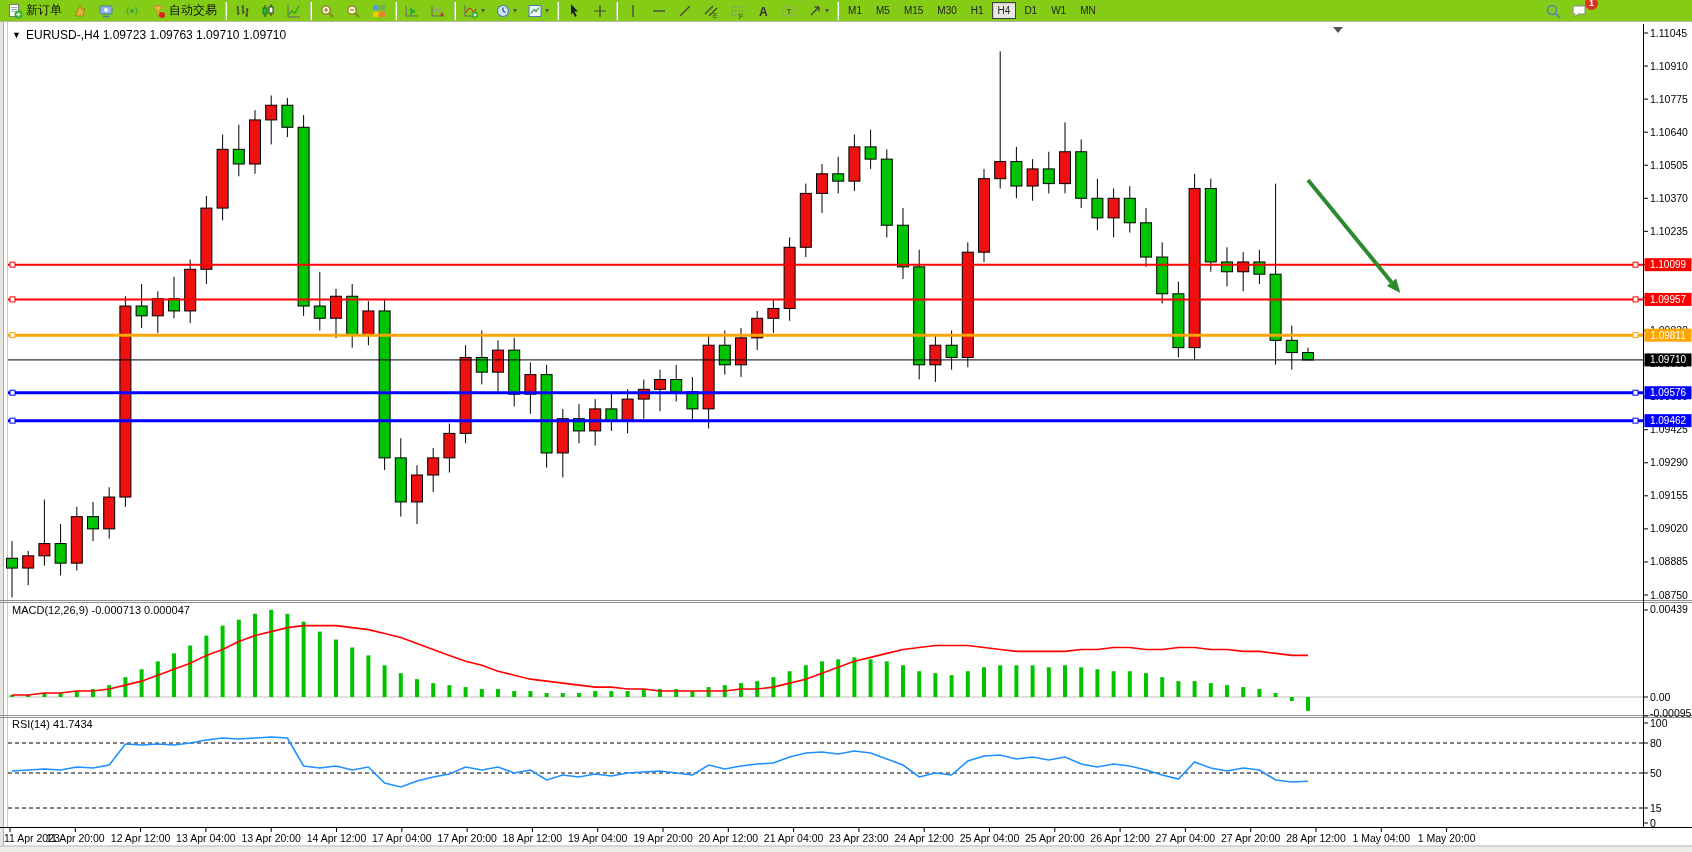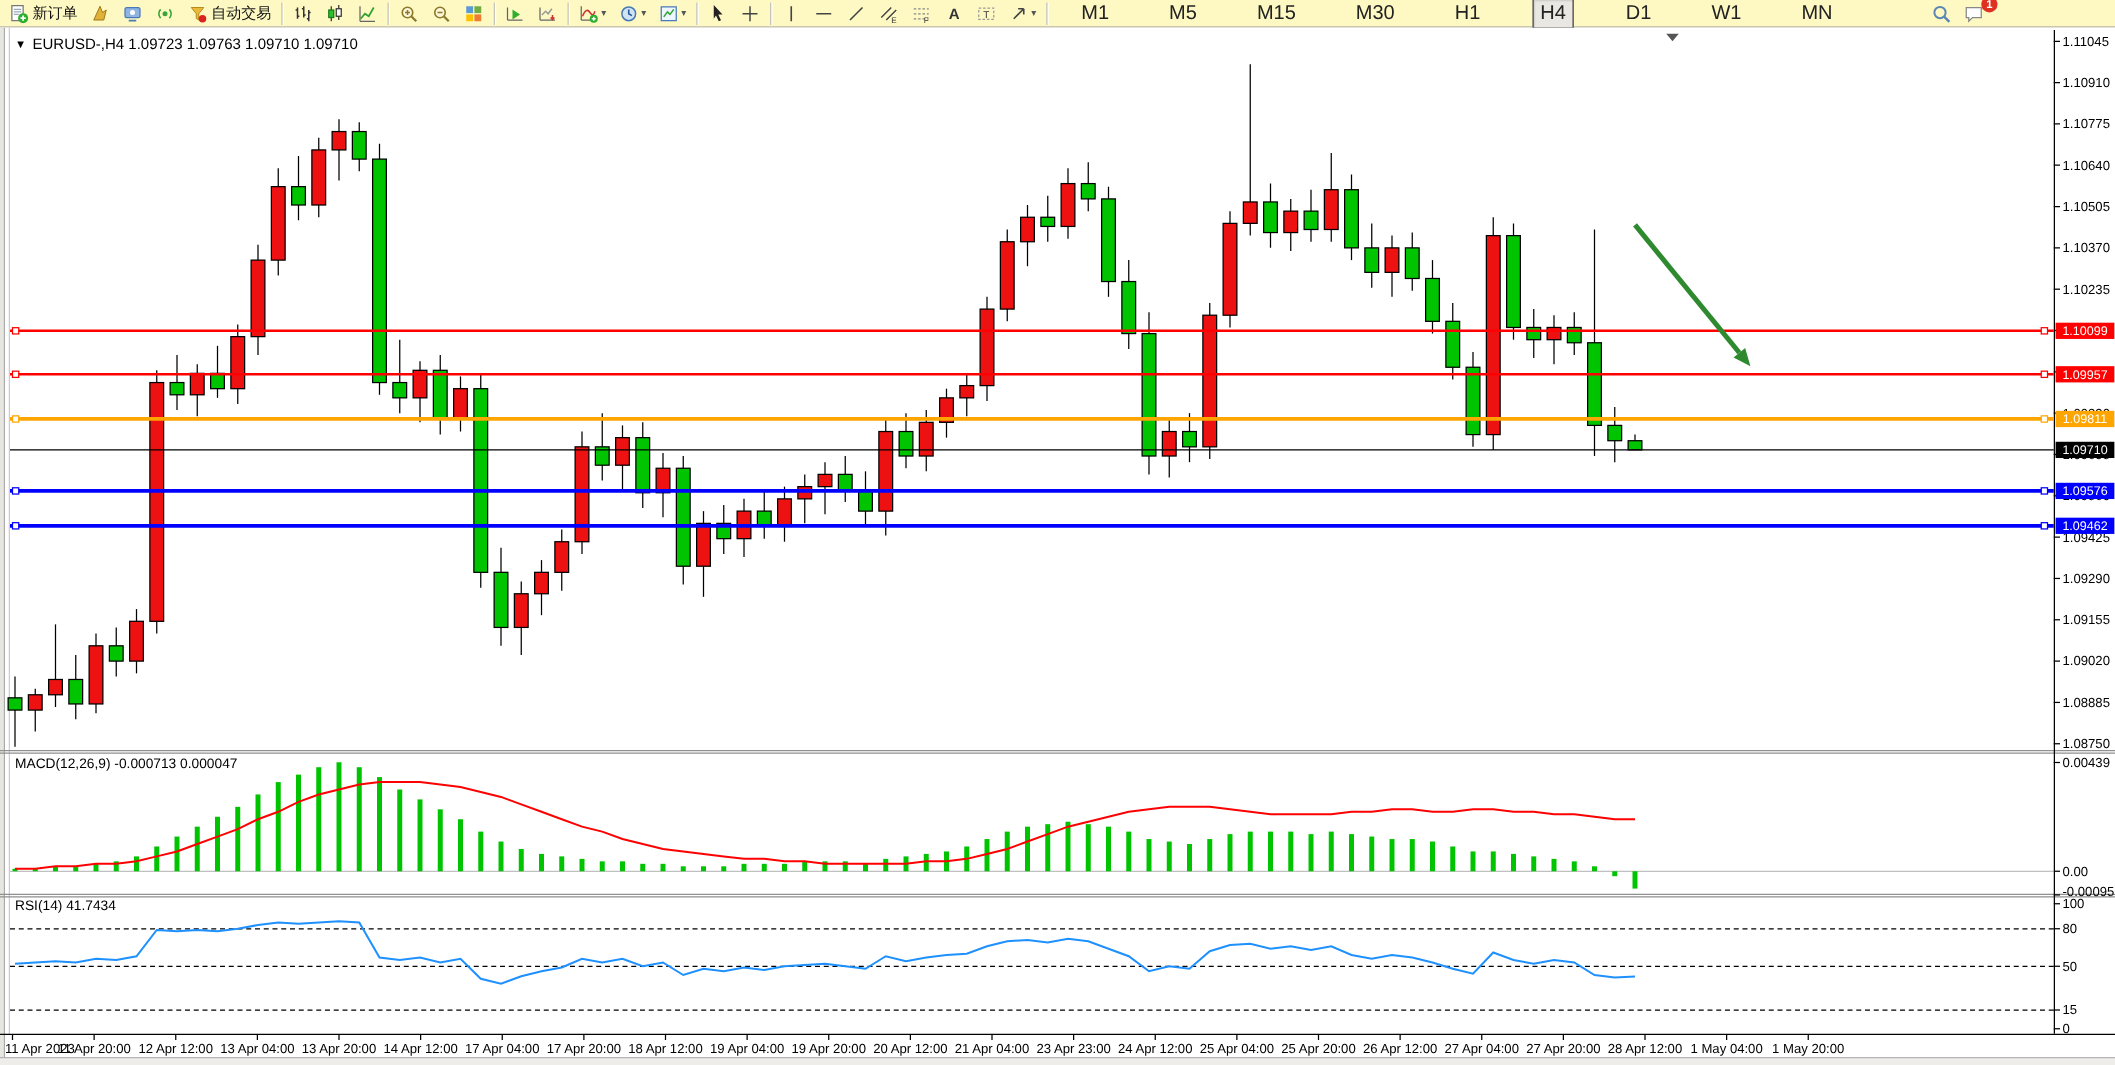--- a/index.html
+++ b/index.html
@@ -1,24 +1,24 @@
 <!DOCTYPE html>
 <html><head>
 <meta charset="utf-8">
 <style>
   html,body{margin:0;padding:0;background:#fff;width:1692px;height:852px;overflow:hidden;
     font-family:"Liberation Sans",sans-serif;}
-  .toolbar{height:22px;background:#fef9c3;border-bottom:1px solid #b9b6ad;display:flex;
+  .toolbar{height:22px;background:#84cc16;border-bottom:1px solid #b9b6ad;display:flex;
     align-items:center;padding:0 2px;box-sizing:border-box;white-space:nowrap;}
   .tbtn{display:flex;align-items:center;height:20px;padding:0 4px;cursor:default;border:1px solid transparent;}
   .tbtn svg{display:block;}
   .tbtn .lbl{font-size:12px;color:#111;margin-left:3px;font-family:"Liberation Sans",sans-serif;}
   .caret{font-size:8px;color:#555;margin-left:2px;}
   .sep{width:1px;height:18px;background:#c6c3ba;margin:0 3px;box-shadow:1px 0 0 #fff;}
-  .tf{font-size:16px;color:#222;padding:2px 5px;border:1px solid transparent;margin:0 18px;}
+  .tf{font-size:10px;color:#222;padding:2px 5px;border:1px solid transparent;margin:0 1px;}
   .tf.active{background:#e9e7e2;border:1px solid #404040;box-shadow:inset 1px 1px 1px #d0cec8;}
   .right-icons{margin-left:auto;display:flex;align-items:center;padding-right:98px;}
   .badge{position:relative;}
   .badge .b{position:absolute;top:-4px;right:-7px;background:#e03020;color:#fff;font-size:9px;
     width:13px;height:13px;border-radius:7px;text-align:center;line-height:13px;font-weight:bold;}
   #chart-wrap{position:relative;width:1692px;height:830px;}
   svg text{font-family:"Liberation Sans",sans-serif;}
 </style>
 </head>
 <body>

